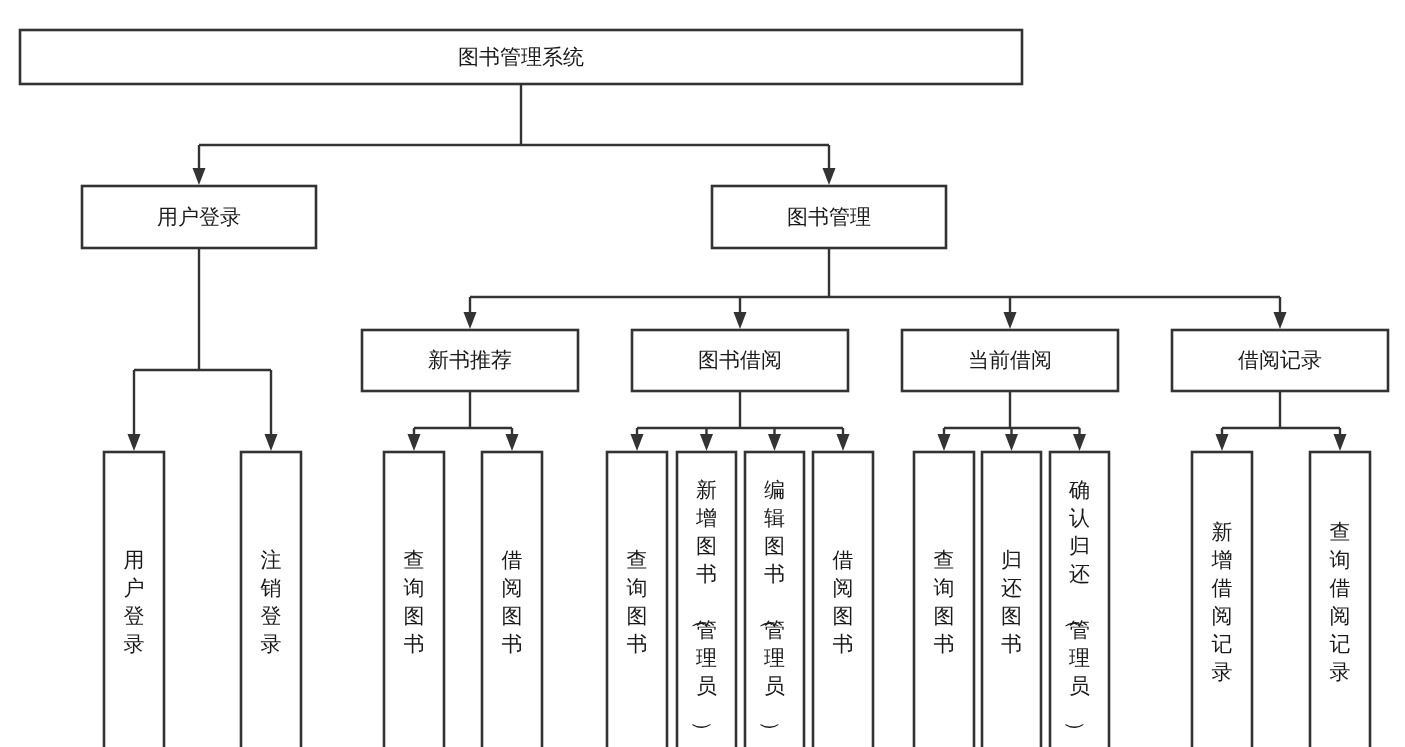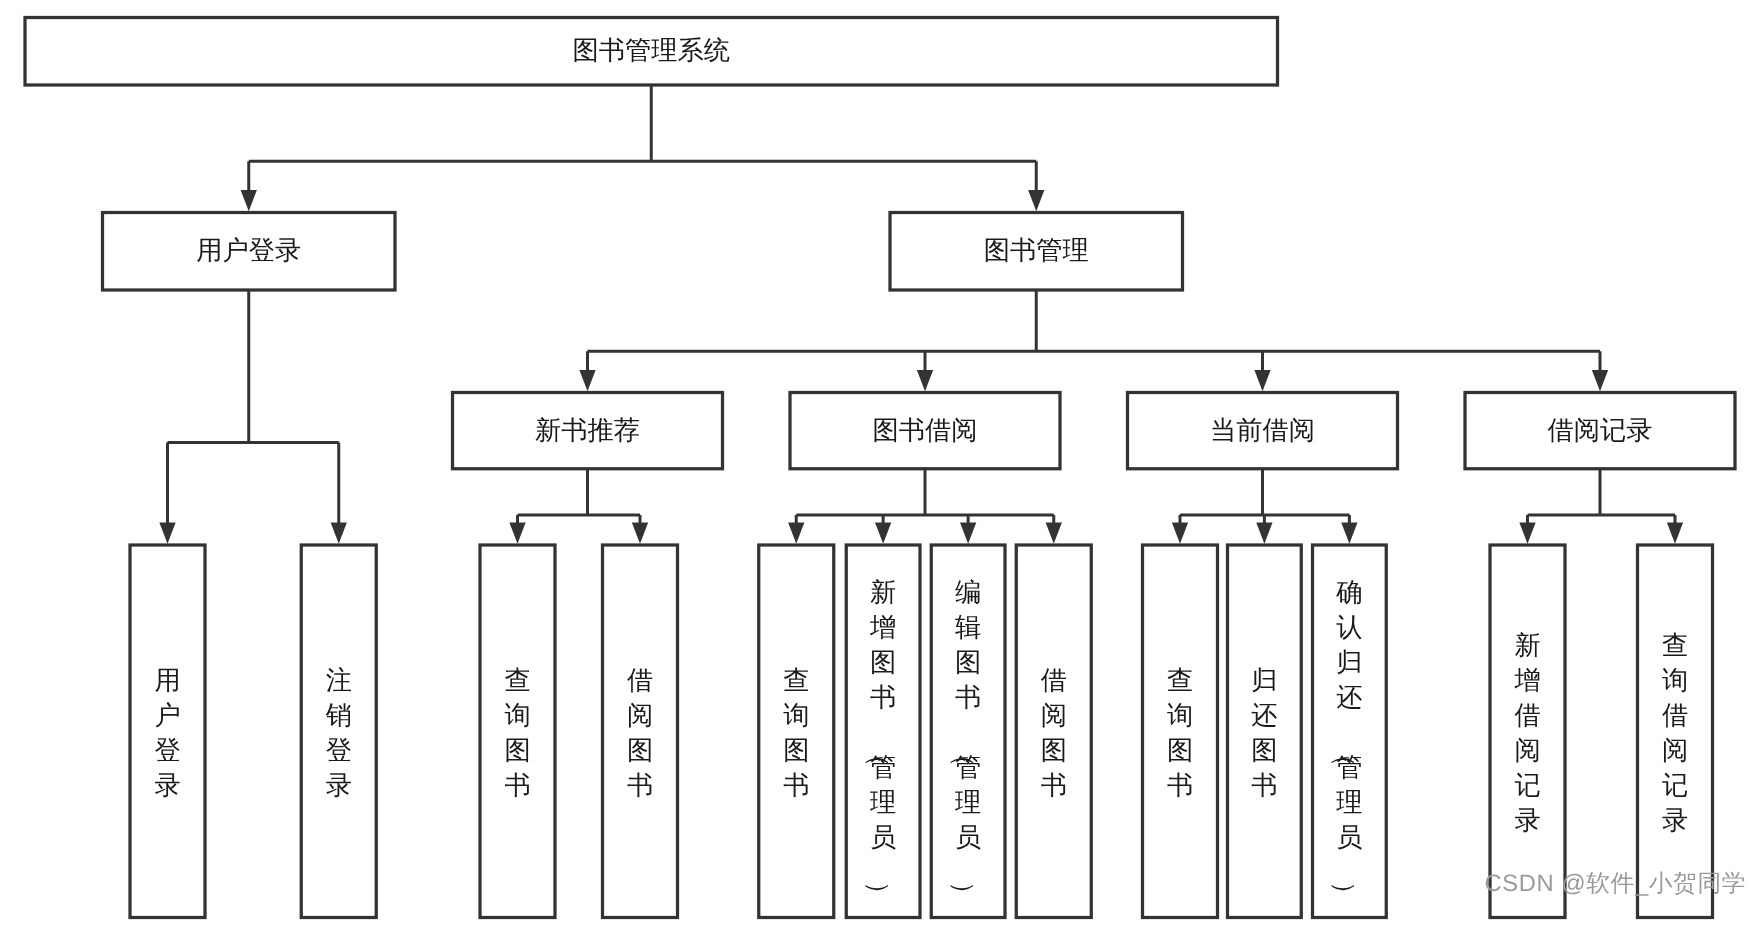--- a/index.html
+++ b/index.html
@@ -11,21 +11,21 @@
   body {
     width: 1405px;
     height: 747px;
     position: relative;
     overflow: hidden;
     font-family: "Liberation Sans", "DejaVu Sans", sans-serif;
   }
   #chart-root {
     position: absolute;
     left: 0;
-    top: 0;
+    top: 16px;
     width: 1405px;
     height: 725px;
   }
   svg.flow {
     display: block;
     width: 1405px;
     height: 747px;
     shape-rendering: geometricPrecision;
   }
   .node-rect {
@@ -220,14 +220,13 @@
         <g>
           <rect class="node-rect" x="1192" y="436" width="60" height="298"></rect>
           <text class="node-label-v" x="1222" y="522.84"><tspan x="1222" dy="0">新</tspan><tspan x="1222" dy="28">增</tspan><tspan x="1222" dy="28">借</tspan><tspan x="1222" dy="28">阅</tspan><tspan x="1222" dy="28">记</tspan><tspan x="1222" dy="28">录</tspan></text>
         </g>
         <g>
           <rect class="node-rect" x="1310" y="436" width="60" height="298"></rect>
           <text class="node-label-v" x="1340" y="522.84"><tspan x="1340" dy="0">查</tspan><tspan x="1340" dy="28">询</tspan><tspan x="1340" dy="28">借</tspan><tspan x="1340" dy="28">阅</tspan><tspan x="1340" dy="28">记</tspan><tspan x="1340" dy="28">录</tspan></text>
         </g>
       </g>
   </svg>
-  <div class="watermark">CSDN @软件_小贺同学</div>
 </div>
 
 </body></html>

